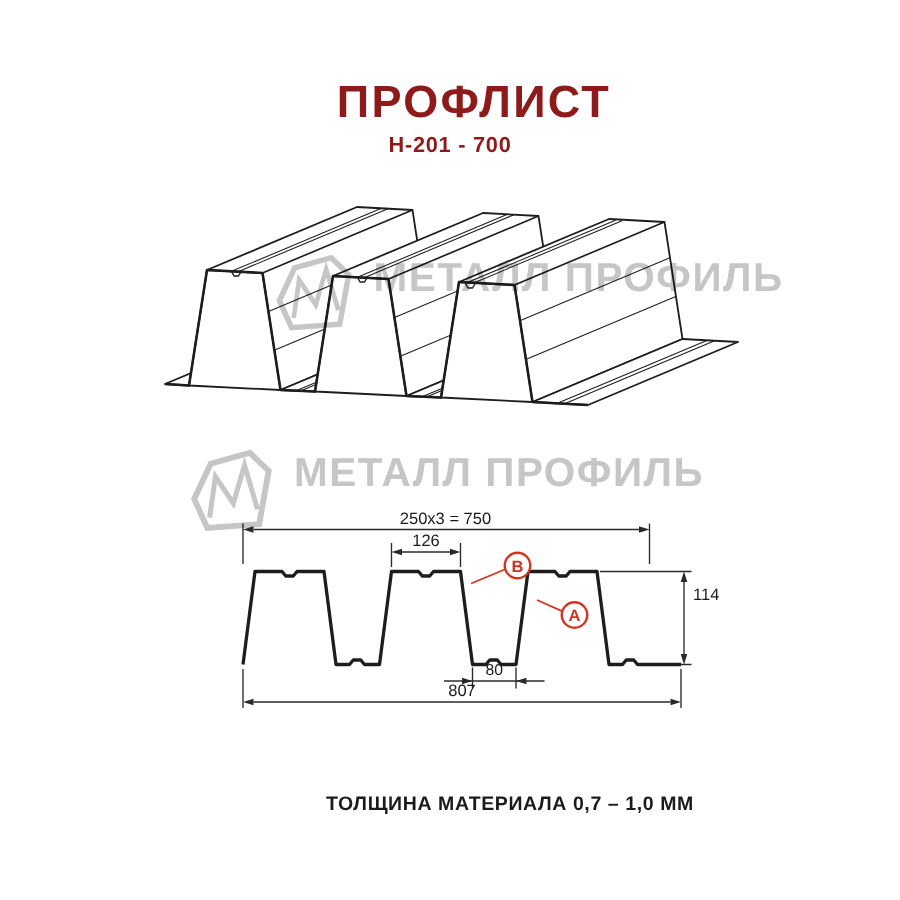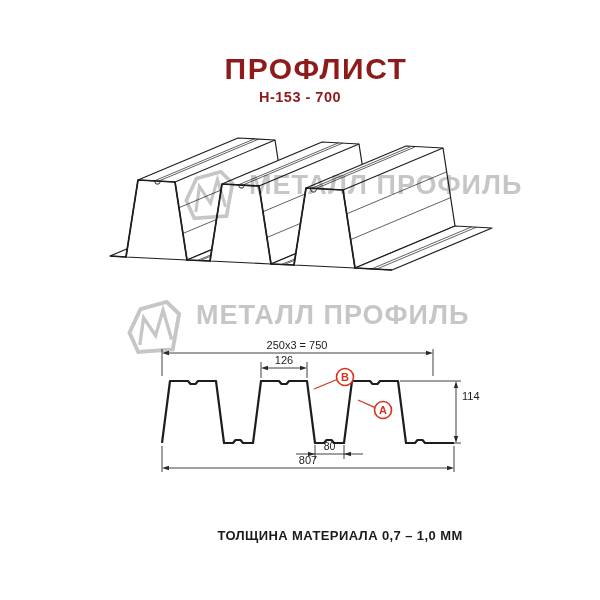--- a/index.html
+++ b/index.html
@@ -28,21 +28,21 @@
   .wm1{left:183px;top:170px;}
   .wm2{left:126px;top:300px;}
   .wm svg{transform:rotate(-6deg);}
 </style>
 </head>
 <body>
 
 <div class="canvas">
 
   <div class="title">ПРОФЛИСТ</div>
-  <div class="subtitle">Н-153 - 700</div>
+  <div class="subtitle">Н-201 - 700</div>
 
   <svg class="art" viewBox="0 0 600 600">
 
     <g transform="translate(14,6)" stroke="#1d1d1d" fill="none" stroke-linejoin="round">
 
       <path d="M96,250 L112,251 L212,209 L196,208 Z" fill="#ffffff" stroke-width="1.2"></path>
 
       <path d="M112,251 L124,174 L224,132 L261,134 L273,212 L173,254 Z" fill="#ffffff" stroke-width="1.2"></path>
       <path d="M124,174 L161,176 L173,254" stroke-width="1.2"></path>
       <path d="M161,176 L261,134" stroke-width="1.1"></path>

